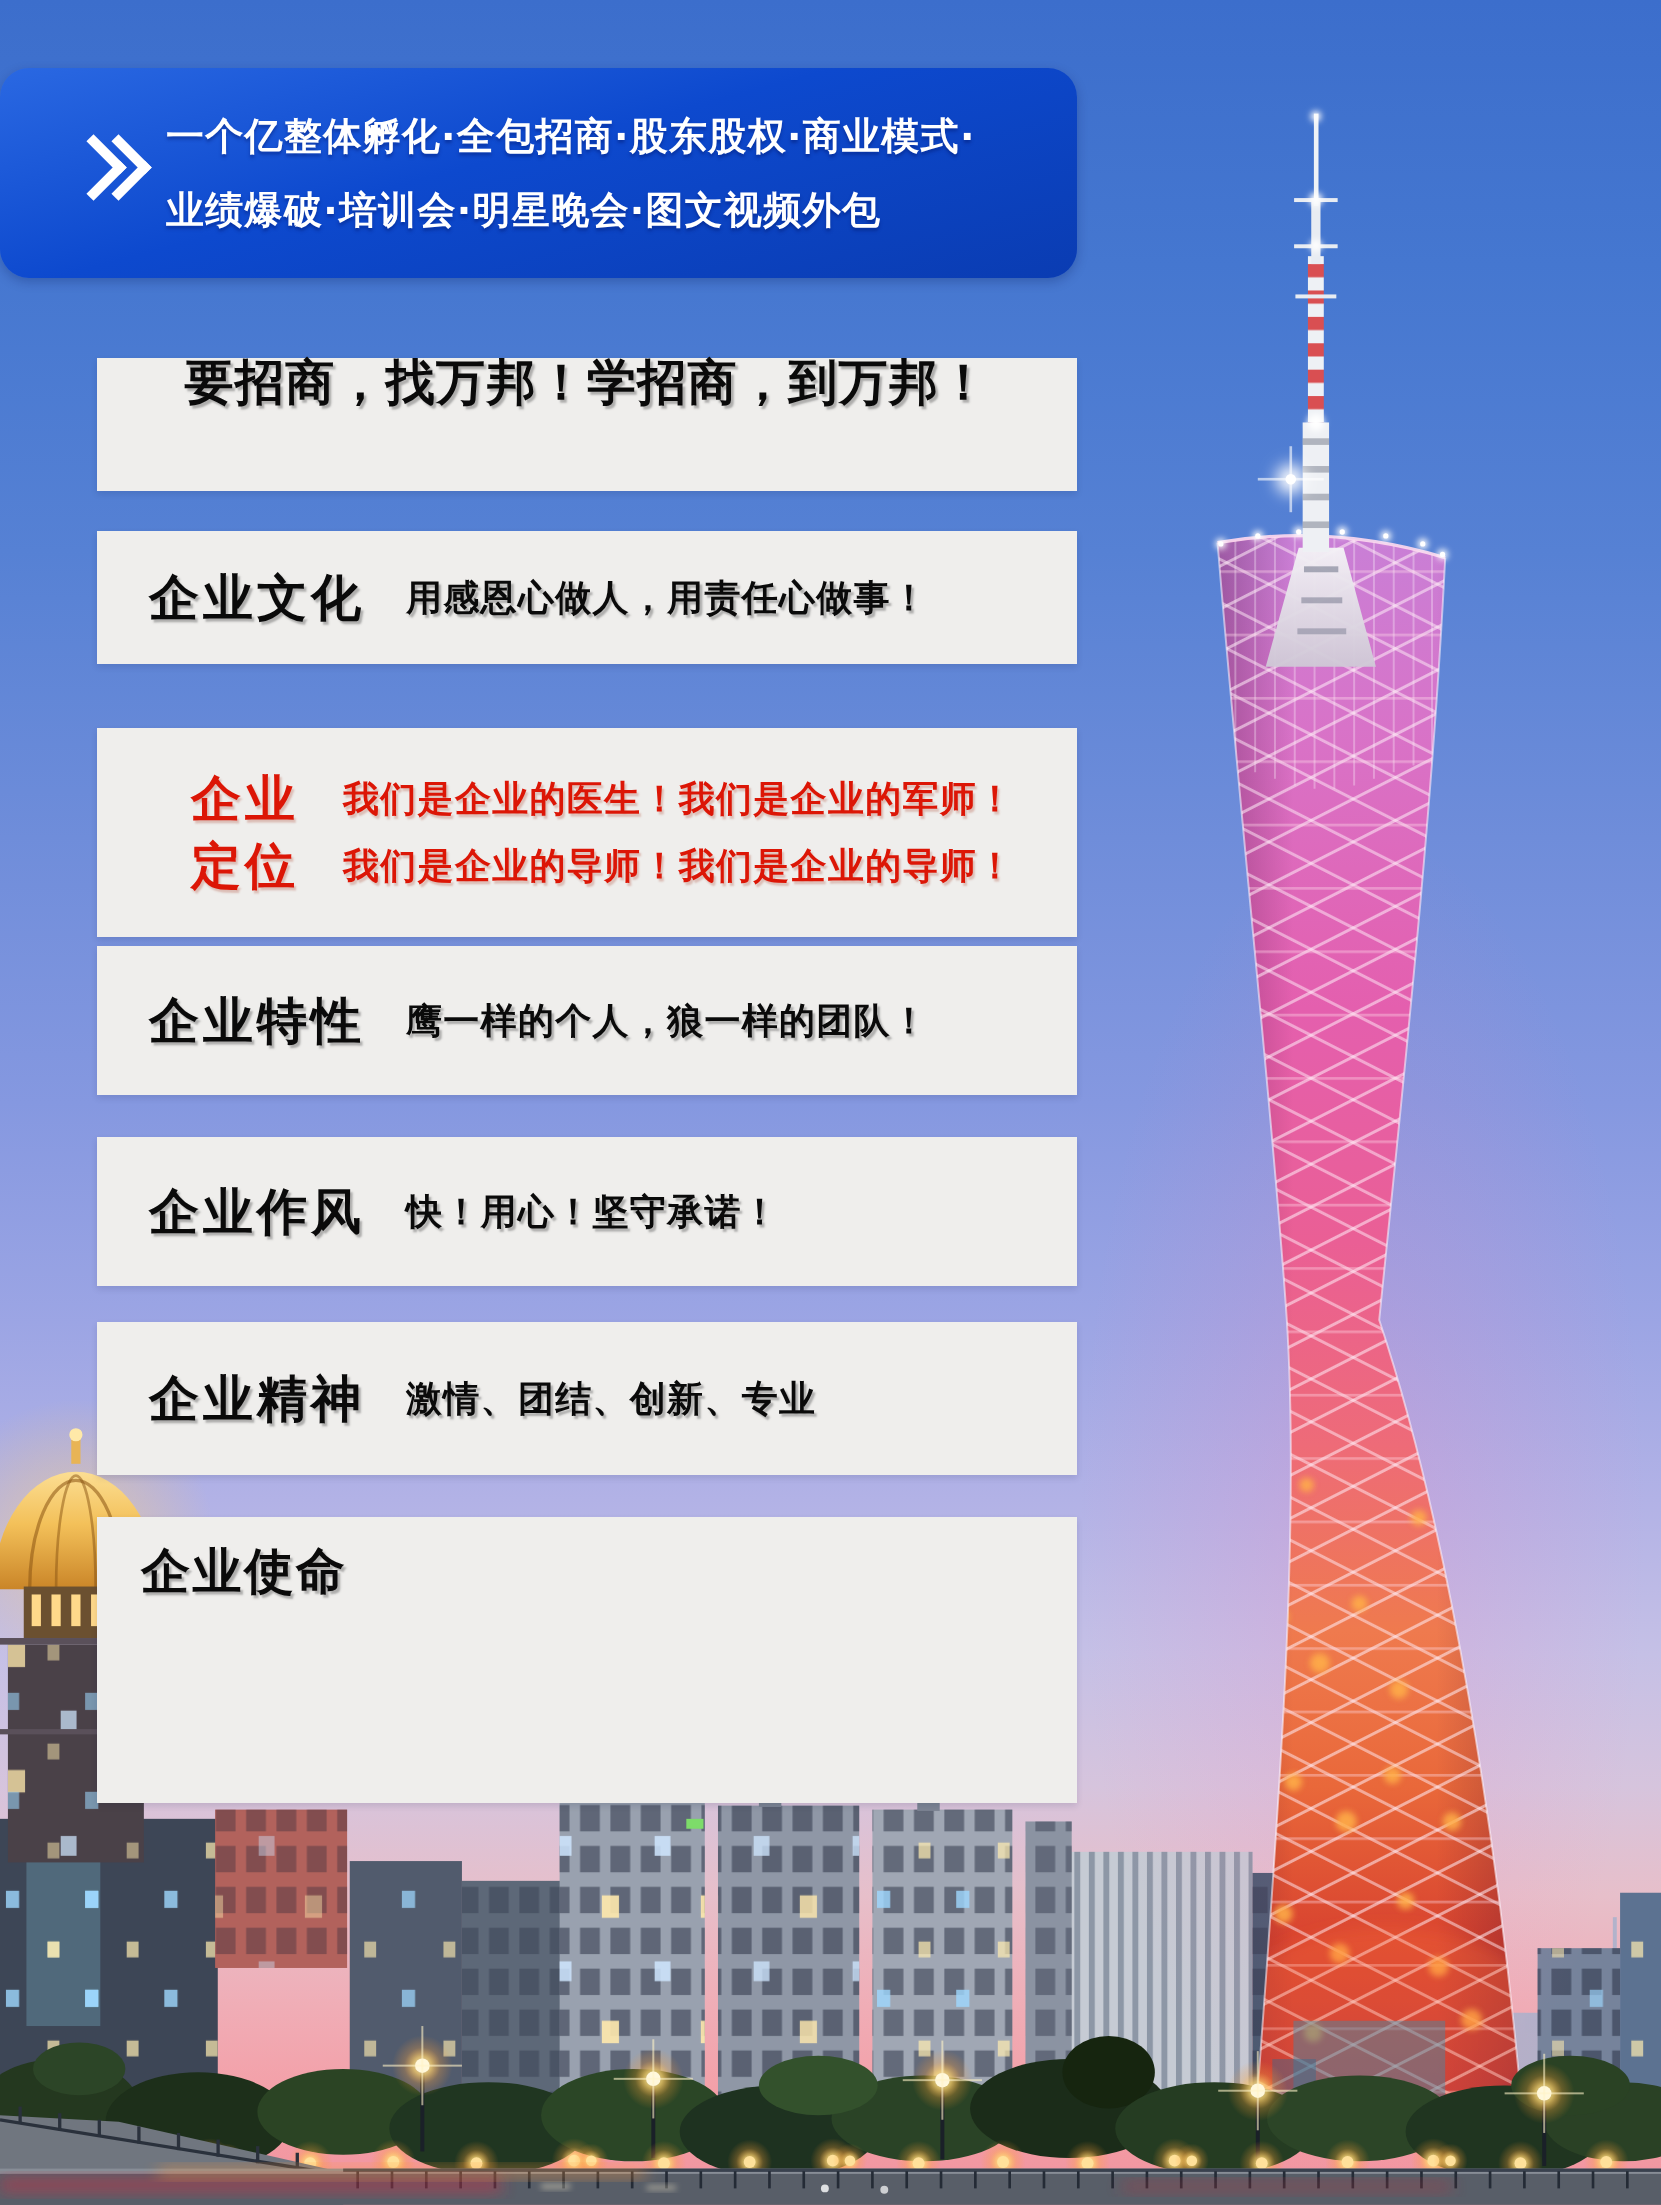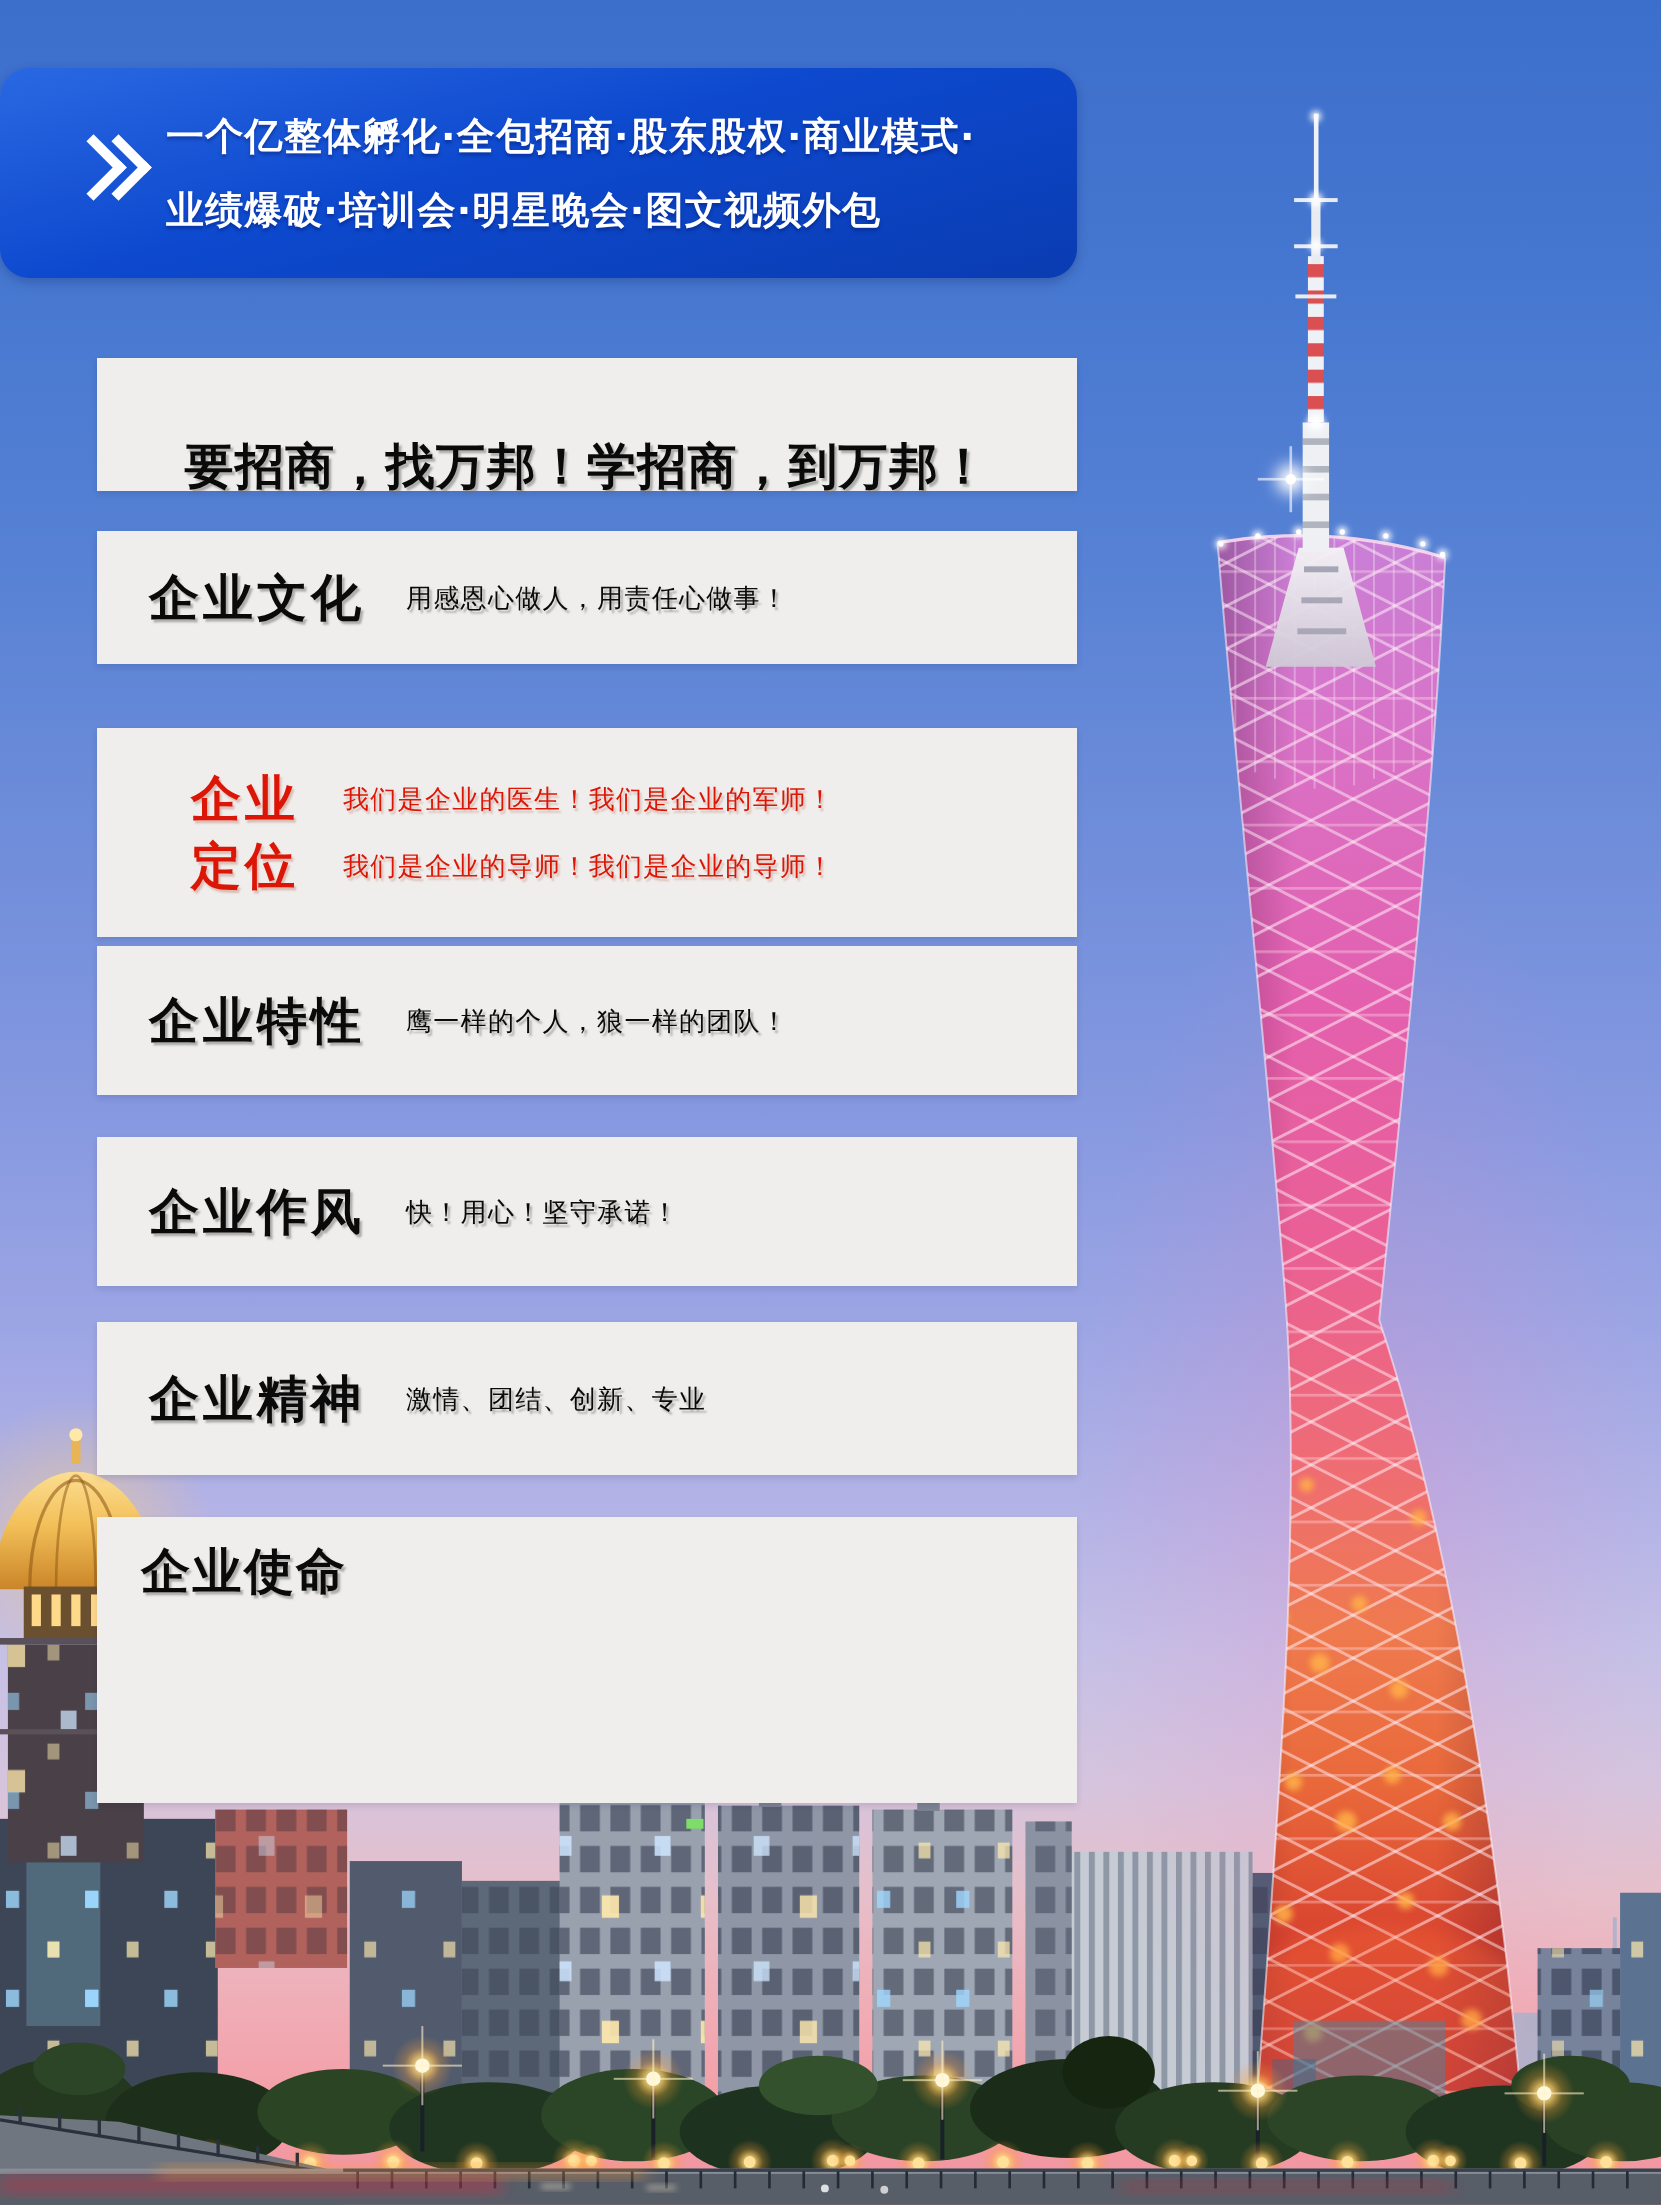--- a/index.html
+++ b/index.html
@@ -25,23 +25,23 @@
     flex-direction:column;justify-content:center;gap:36px;}
   .banner-line{font-size:38px;font-weight:900;color:#ffffff;letter-spacing:1.3px;
     line-height:1;text-shadow:0 2.6px 3.3px rgba(0,25,110,.45);white-space:nowrap;}
 
   
   .panel{position:absolute;left:97px;width:980px;background:#efeeec;
     box-shadow:0 2.6px 6.6px rgba(10,20,60,.12);box-sizing:border-box;}
   .blacktxt{color:#0a0a0a;text-shadow:2.6px 3.3px 2px rgba(110,110,110,.5);}
   .redtxt{color:#dc1606;text-shadow:2px 2.6px 2px rgba(170,60,40,.28);}
   .t{font-size:50px;font-weight:900;letter-spacing:4px;line-height:1;white-space:nowrap;}
-  .sub{font-size:26px;font-weight:400;letter-spacing:1.3px;line-height:1;white-space:nowrap;}
-
-  .p-slogan{top:358px;height:133px;display:flex;align-items:flex-end;justify-content:center;}
+  .sub{font-size:36px;font-weight:700;letter-spacing:1.3px;line-height:1;white-space:nowrap;}
+
+  .p-slogan{top:358px;height:133px;display:flex;align-items:flex-start;justify-content:center;}
   .p-slogan .t{font-size:49px;letter-spacing:1.3px;}
 
   .p-row{display:flex;align-items:baseline;padding-left:52px;}
   .p-culture{top:531px;height:133px;}
   .p-culture .row,{height:100%;}
   .rowfill{height:100%;display:flex;align-items:center;}
   .gap62{width:41px;flex:none;}
 
   .p-pos{top:728px;height:209px;display:flex;flex-direction:column;
     justify-content:center;gap:17px;padding-left:92px;}

